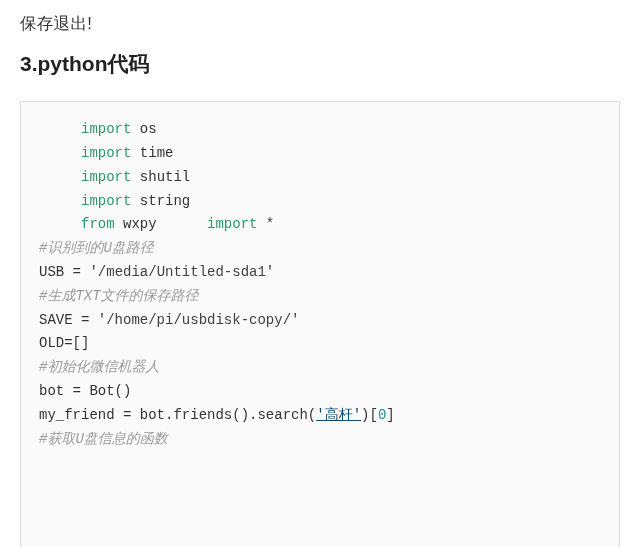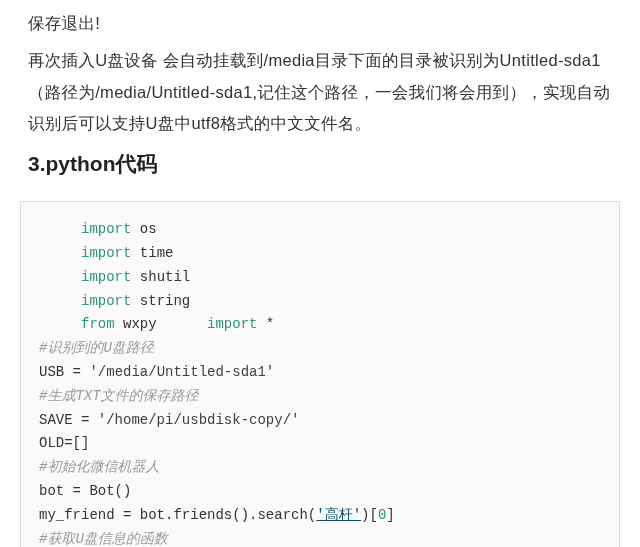--- a/index.html
+++ b/index.html
@@ -6,21 +6,21 @@
     margin: 0;
     padding: 0;
     background: #ffffff;
     font-family: -apple-system, BlinkMacSystemFont, "Segoe UI", "PingFang SC", "Hiragino Sans GB", "Microsoft YaHei", sans-serif;
     font-size: 16px;
     line-height: 1.8;
     color: #333;
     width: 640px;
   }
   .content {
-    padding: 8px 20px 0 28px;
+    padding: 8px 20px 0 20px;
   }
   .prose {
     color: #333;
     font-size: 16.5px;
     line-height: 1.9;
     margin-bottom: 6px;
     letter-spacing: 0.3px;
   }
   .heading {
     font-weight: bold;
@@ -45,21 +45,20 @@
   .str { color: #404040; }       
   .com { color: #9a9a9a; font-style: italic; }       
   .num { color: #1f8f8f; }    
   .hl { color: #0c4a6e; text-decoration: underline; } 
 </style>
 </head>
 <body>
 
 <div class="content">
   <div class="prose">保存退出!</div>
-  <div class="prose">再次插入U盘设备 会自动挂载到/media目录下面的目录被识别为Untitled-sda1（路径为/media/Untitled-sda1,记住这个路径，一会我们将会用到），实现自动识别后可以支持U盘中utf8格式的中文文件名。</div>
   <div class="heading">3.python代码</div>
 </div>
 
 <div class="codeblock"><span class="kw">import</span><span> os</span>
 <span class="kw">import</span><span> time</span>
 <span class="kw">import</span><span> shutil</span>
 <span class="kw">import</span><span> string</span>
 <span class="kw">from</span><span> wxpy </span><span class="kw">import</span><span> *</span>
 <span class="com">#识别到的U盘路径</span>
 <span>USB = </span><span class="str">'/media/Untitled-sda1'</span>

